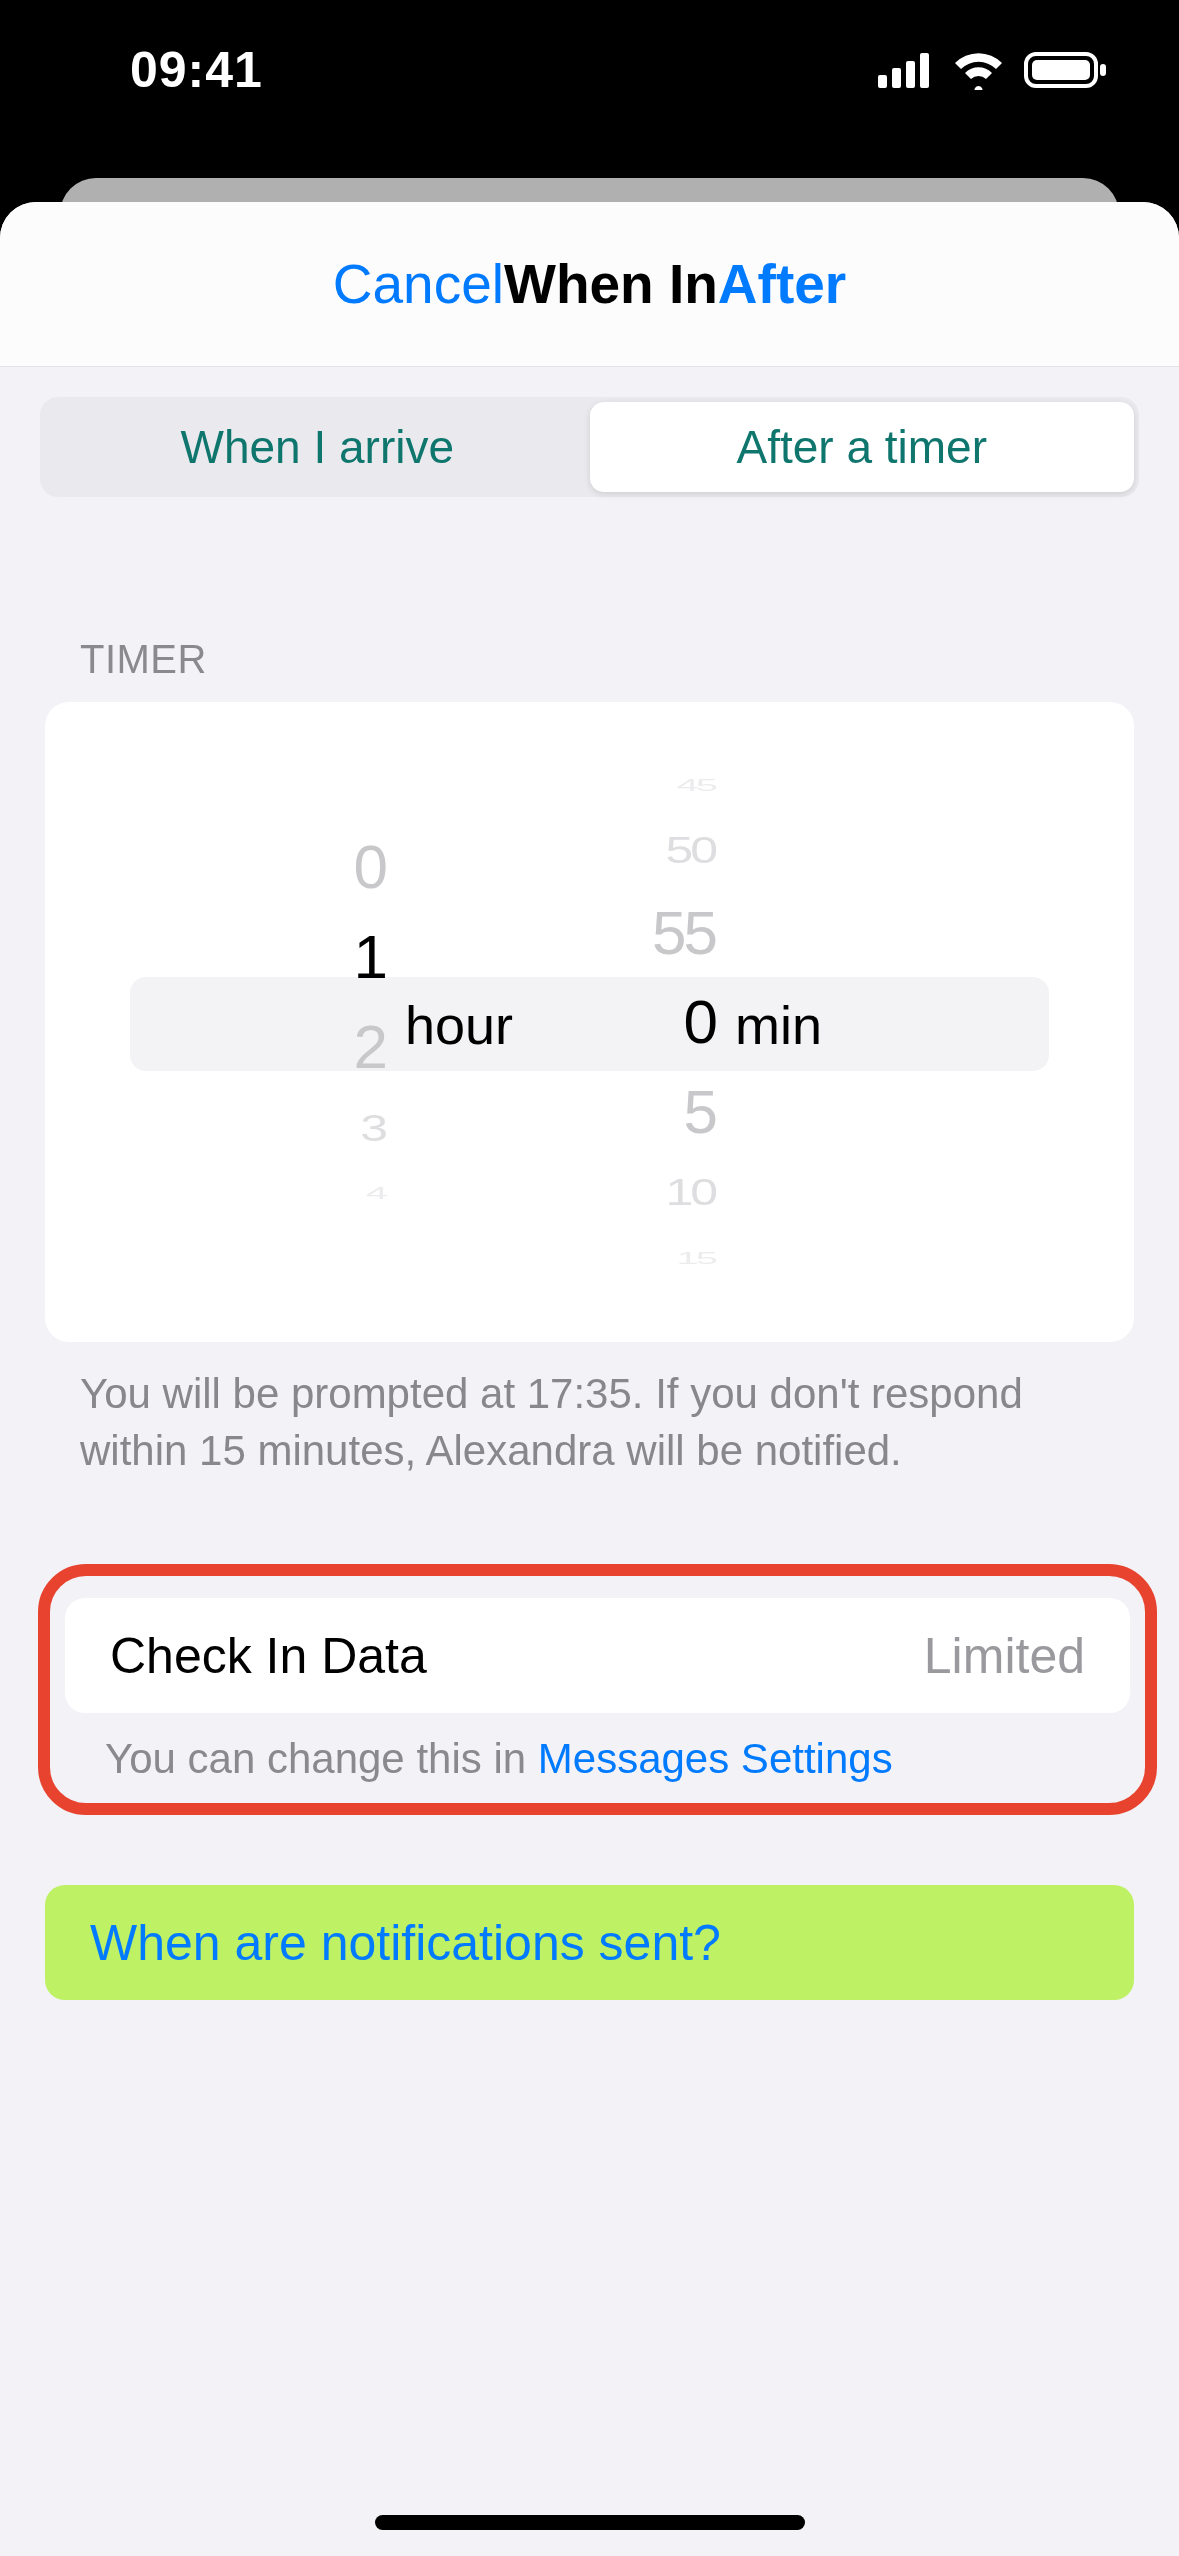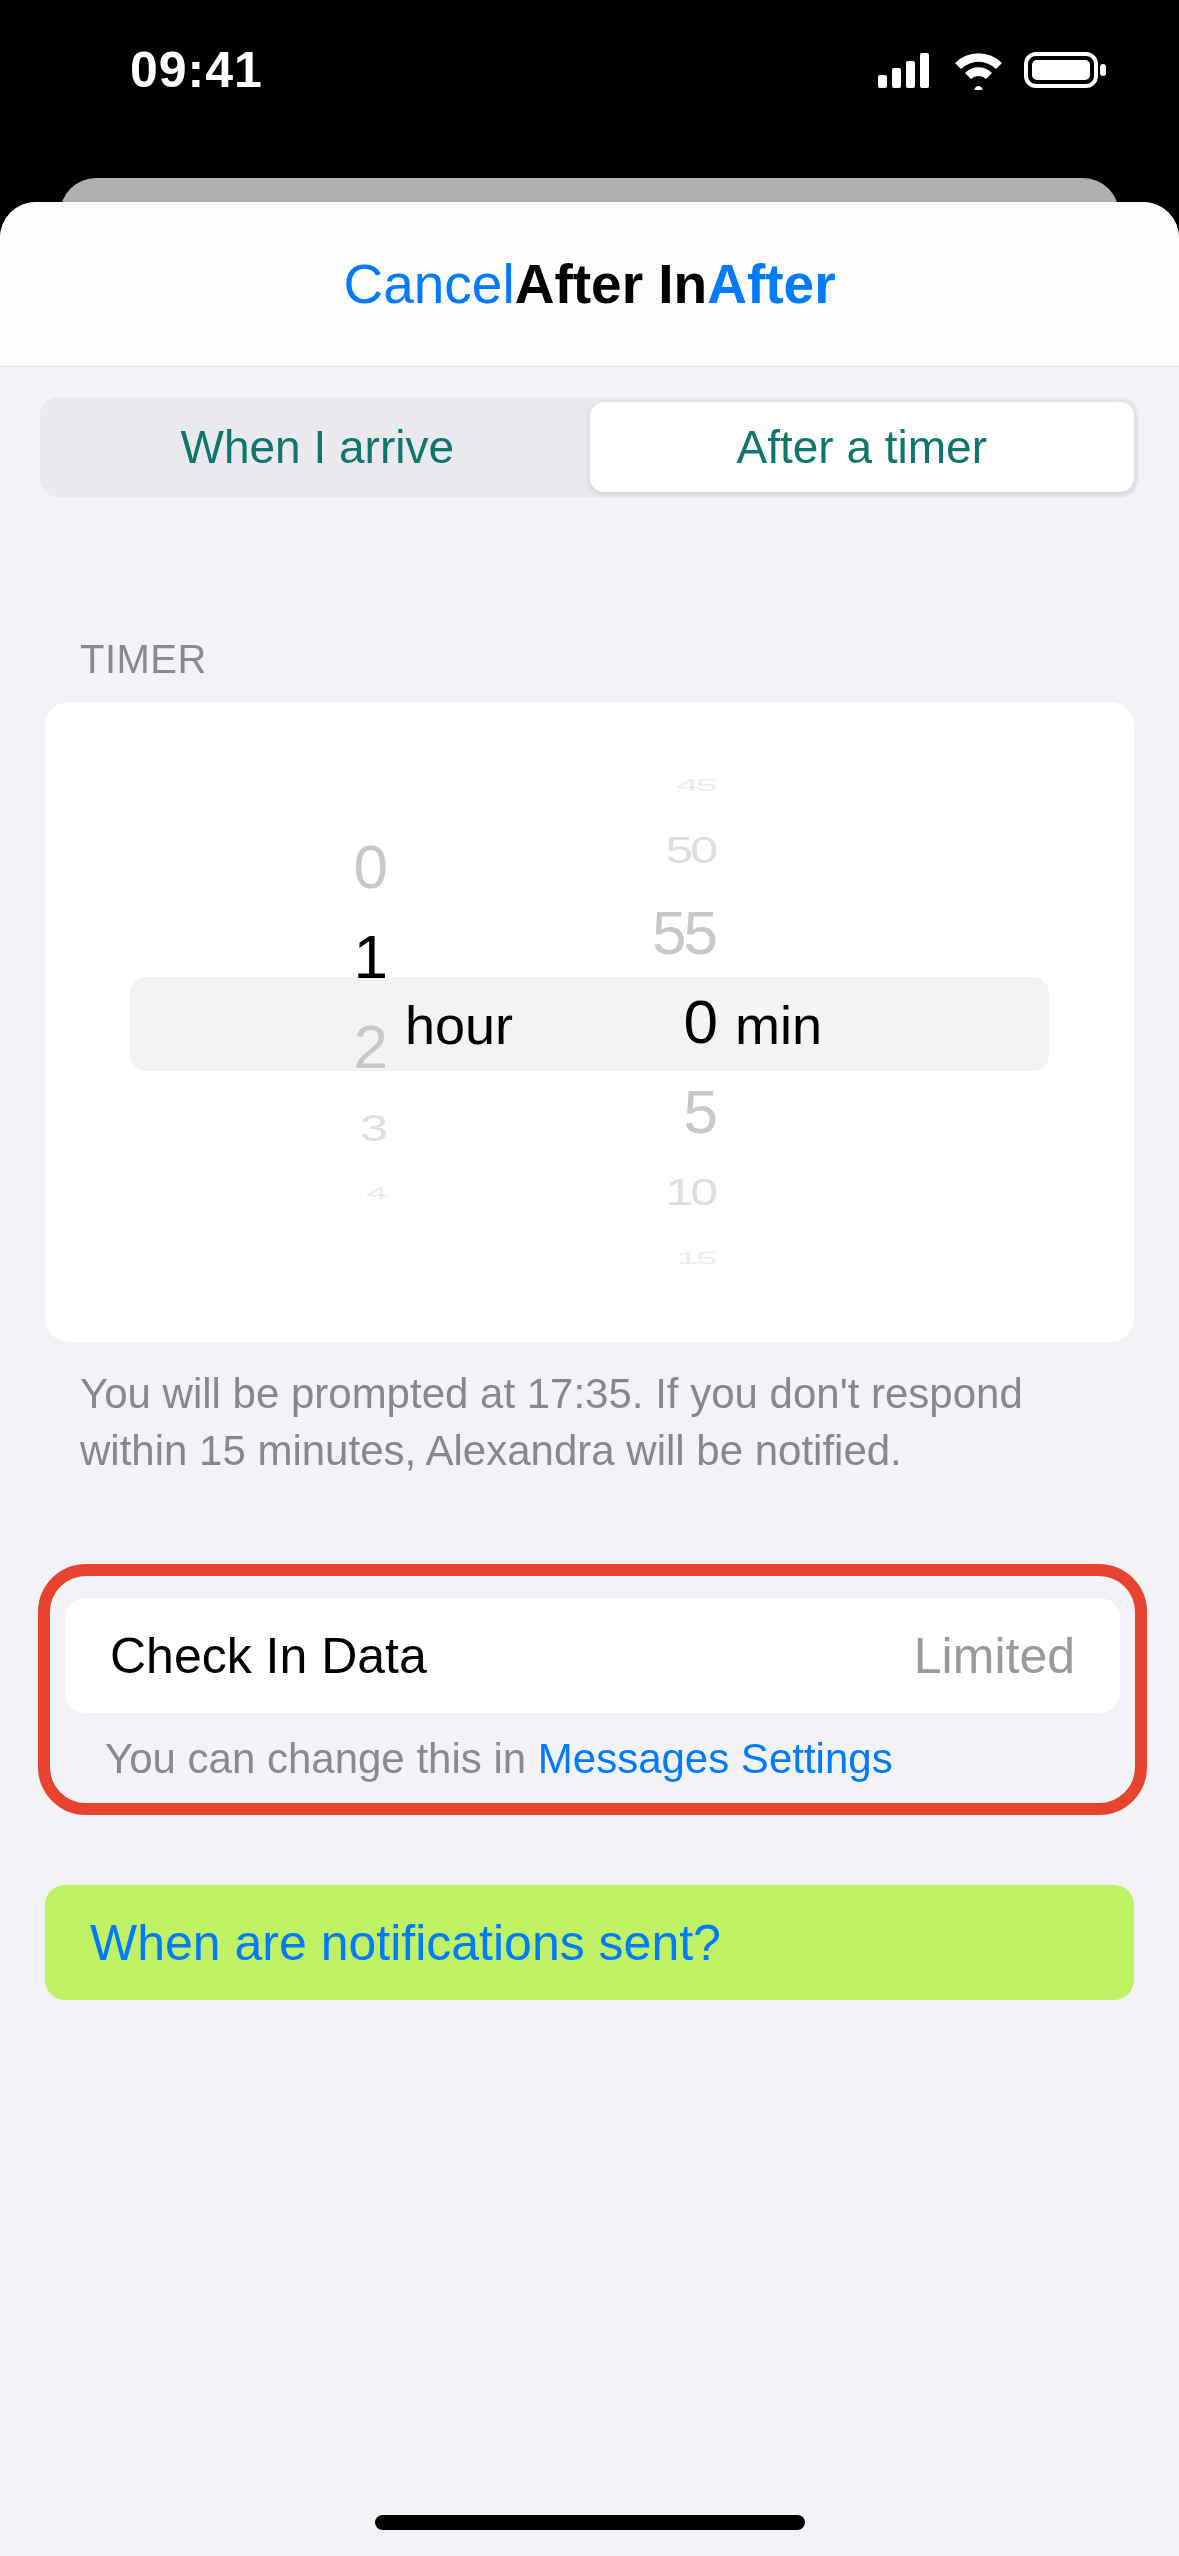--- a/index.html
+++ b/index.html
@@ -27,21 +27,21 @@
   .pv.f1 { color: #c8c8cb; }
   .pv.f2 { color: #dedee0; font-size: 50px; transform: scaleY(0.75); }
   .pv.f3 { color: #ececee; font-size: 40px; transform: scaleY(0.4); }
   .sel-bar { position: absolute; left: 85px; right: 85px; top: 275px; height: 94px; background: #f3f3f5; border-radius: 16px; z-index: 0; }
   .col-label { position: absolute; font-size: 54px; font-weight: 500; color: #000; z-index: 2; }
   .hour-label { left: 360px; top: 292px; }
   .min-label { left: 690px; top: 292px; }
   .hour-stack { position: absolute; left: 190px; top: 50%; transform: translateY(-50%); width: 150px; text-align: right; }
   .min-stack { position: absolute; left: 530px; top: 50%; transform: translateY(-50%); width: 140px; text-align: right; }
   .footer-text { font-size: 42px; color: #88888c; padding: 24px 80px 0 80px; line-height: 1.35; }
-  .data-section { margin: 85px 32px 0 38px; border: 12px solid #e8432e; border-radius: 48px; padding: 22px 0 20px 0; }
+  .data-section { margin: 85px 22px 0 38px; border: 12px solid #e8432e; border-radius: 48px; padding: 22px 0 20px 0; }
   .data-row { background: #fff; border-radius: 20px; margin: 0 15px; height: 115px; display: flex; align-items: center; justify-content: space-between; padding: 0 45px; }
   .dr-label { font-size: 50px; color: #000; }
   .dr-value { font-size: 50px; color: #9a9a9e; }
   .data-footer { font-size: 42px; color: #8a8a8e; padding: 22px 55px 0 55px; }
   .data-footer .link { color: #007aff; }
   .info-row { background: #bef264; border-radius: 20px; margin: 70px 45px 0 45px; height: 115px; display: flex; align-items: center; padding: 0 45px; }
   .info-row span { font-size: 50px; color: #007aff; }
   .home-indicator { position: absolute; bottom: 26px; left: 50%; transform: translateX(-50%); width: 430px; height: 15px; background: #000; border-radius: 10px; }
 </style>
 </head>
@@ -66,21 +66,21 @@
           <rect x="76" y="14" width="6" height="12" rx="3" fill="#fff"></rect>
         </svg>
     </div>
   </div>
 
   <div class="sheet-bg"></div>
 
   <div class="sheet">
     <div class="nav">
       <div class="nav-btn">Cancel</div>
-      <div class="nav-title">After In</div>
+      <div class="nav-title">When In</div>
       <div class="nav-btn done">After</div>
     </div>
 
     <div class="content">
       <div class="seg-wrap">
         <div class="segmented">
           <div class="seg-item">When I arrive</div>
           <div class="seg-item active">After a timer</div>
         </div>
       </div>

